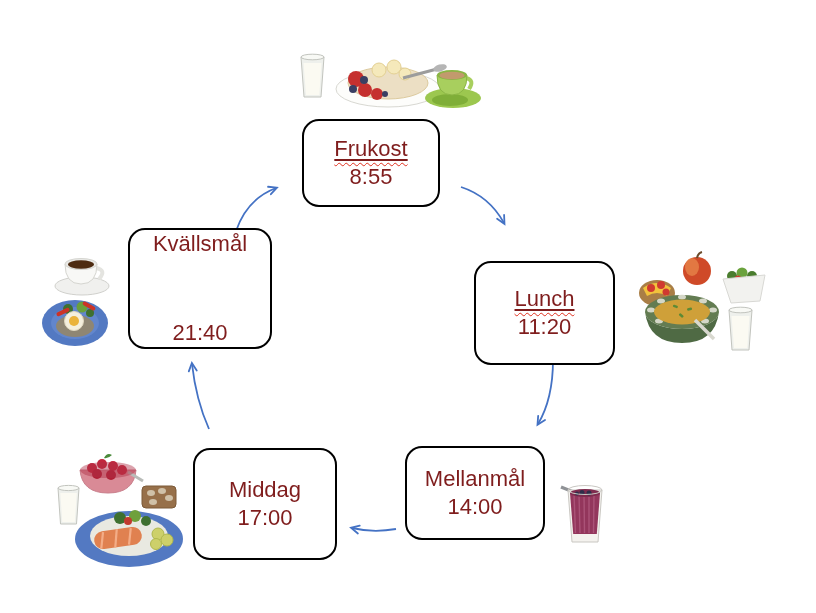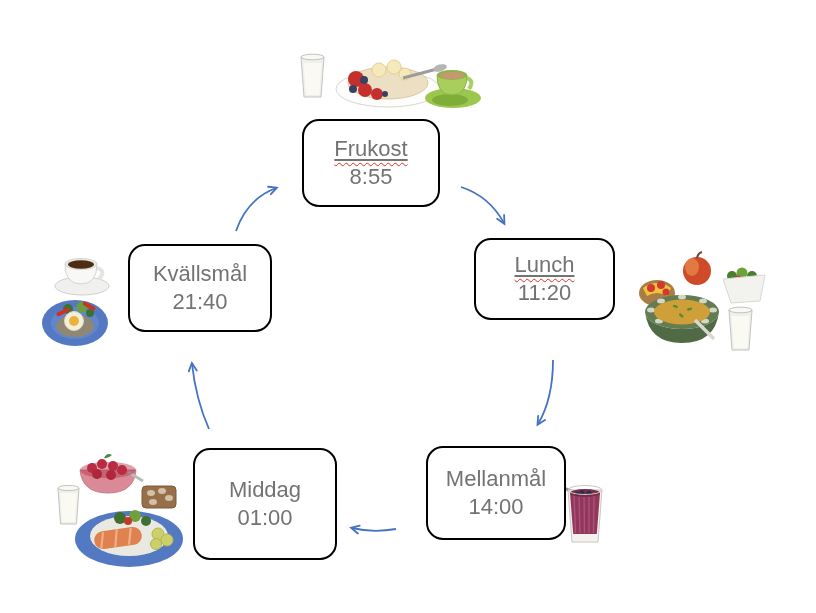--- a/index.html
+++ b/index.html
@@ -18,31 +18,31 @@
     border: 2px solid #000000;
     border-radius: 17px;
     background: #ffffff;
     display: flex;
     flex-direction: column;
     align-items: center;
     justify-content: center;
     text-align: center;
     font-size: 22px;
     line-height: 28px;
-    color: #737373;
+    color: #7f1d1d;
   }
   .u-solid { text-decoration: underline; text-decoration-thickness: 1.5px; text-underline-offset: 3px; }
   .u-wavy  { text-decoration: underline wavy #e0301e; text-decoration-thickness: 1px; text-underline-offset: 6px; }
   .arrows-layer { position: absolute; left: 0; top: 0; }
   .food { position: absolute; }
   #box-frukost   { left: 302px; top: 119px; width: 138px; height: 88px; }
-  #box-lunch     { left: 474px; top: 238px; width: 141px; height: 82px; }
-  #box-mellanmal { left: 426px; top: 446px; width: 140px; height: 94px; }
+  #box-lunch     { left: 474px; top: 261px; width: 141px; height: 104px; }
+  #box-mellanmal { left: 405px; top: 446px; width: 140px; height: 94px; }
   #box-middag    { left: 193px; top: 448px; width: 144px; height: 112px; }
-  #box-kvallsmal { left: 128px; top: 244px; width: 144px; height: 88px; }
+  #box-kvallsmal { left: 128px; top: 228px; width: 144px; height: 121px; justify-content: space-between; }
   #food-frukost   { left: 293px; top: 45px;  }
   #food-lunch     { left: 635px; top: 250px; }
   #food-mellanmal { left: 553px; top: 478px; }
   #food-middag    { left: 50px;  top: 450px; }
   #food-kvallsmal { left: 38px;  top: 248px; }
 </style>
 </head>
 <body>
 
 <div class="canvas">
@@ -235,21 +235,21 @@
     <span>11:20</span>
   </div>
 
   <div id="box-mellanmal" class="meal-box">
     <span>Mellanmål</span>
     <span>14:00</span>
   </div>
 
   <div id="box-middag" class="meal-box">
     <span>Middag</span>
-    <span>01:00</span>
+    <span>17:00</span>
   </div>
 
   <div id="box-kvallsmal" class="meal-box">
     <span>Kvällsmål</span>
     <span>21:40</span>
   </div>
 
 </div>
 
 </body></html>

